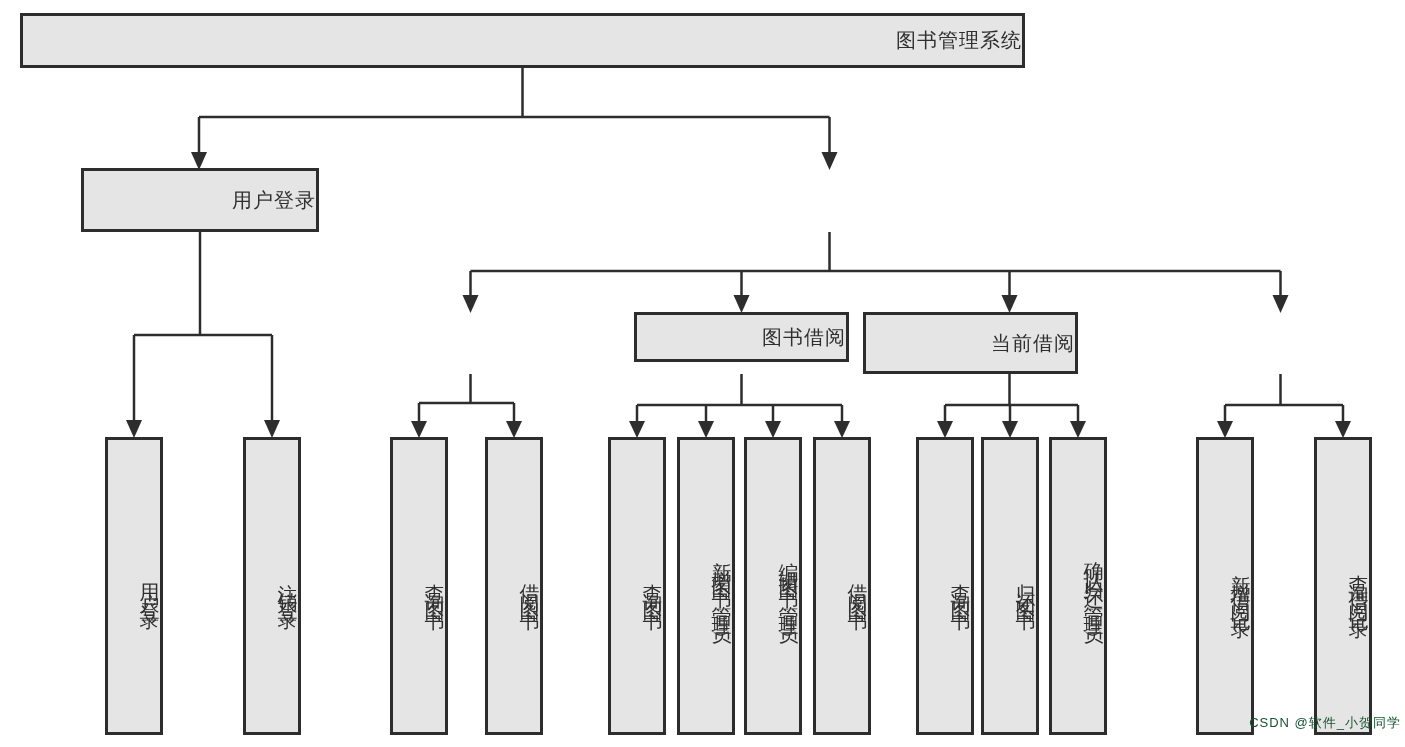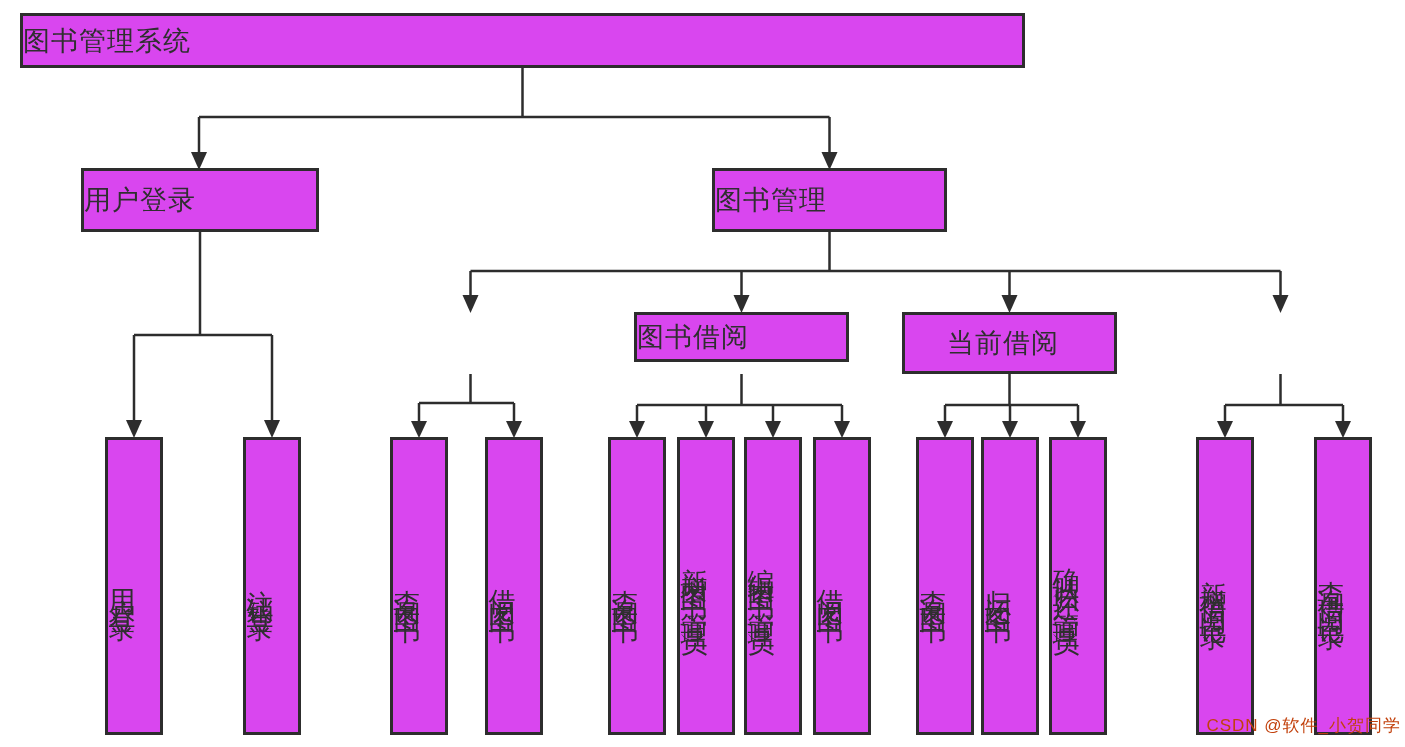--- a/index.html
+++ b/index.html
@@ -18,43 +18,43 @@
   .stage svg.wires {
     position: absolute;
     left: 0;
     top: 0;
     width: 1405px;
     height: 747px;
   }
   .box {
     position: absolute;
     box-sizing: border-box;
-    background: #d946ef;
+    background: #e5e5e5;
     border: 3px solid #2d2d2d;
     display: flex;
     align-items: center;
-    justify-content: flex-start;
+    justify-content: flex-end;
     color: #2f2f2f;
-    font-size: 27px;
+    font-size: 20px;
     letter-spacing: 1px;
     z-index: 2;
   }
   .box.vert span {
     writing-mode: vertical-rl;
     text-orientation: mixed;
     letter-spacing: 9px;
     line-height: 1;
     white-space: nowrap;
   }
   .watermark {
     position: absolute;
     right: 4px;
     top: 714px;
-    font-size: 17px;
-    color: #c2410c;
+    font-size: 13px;
+    color: #14532d;
     letter-spacing: 1px;
     z-index: 5;
   }
 </style>
 </head>
 <body>
 
 <div class="stage">
 
   <svg class="wires" viewBox="0 0 1405 747" fill="none" stroke="#2d2d2d" stroke-width="2.5">
@@ -119,28 +119,25 @@
     <polygon points="1335,421 1351,421 1343,438" fill="#2d2d2d" stroke="none"></polygon>
   </svg>
 
   <div class="box" style="left:20px; top:13px; width:1005px; height:55px;">
     <span>图书管理系统</span>
   </div>
 
   <div class="box" style="left:81px; top:168px; width:238px; height:64px;">
     <span>用户登录</span>
   </div>
-  <div class="box" style="left:712px; top:168px; width:235px; height:64px;">
-    <span>图书管理</span>
-  </div>
 
   <div class="box" style="left:634px; top:312px; width:215px; height:50px;">
     <span>图书借阅</span>
   </div>
-  <div class="box" style="left:902px; top:312px; width:215px; height:62px;padding-left:42px;">
+  <div class="box" style="left:863px; top:312px; width:215px; height:62px;padding-left:42px;">
     <span>当前借阅</span>
   </div>
 
   <div class="box vert" style="left:105px; top:437px; width:58px; height:298px;">
     <span>用户登录</span>
   </div>
   <div class="box vert" style="left:243px; top:437px; width:58px; height:298px;">
     <span>注销登录</span>
   </div>
 

